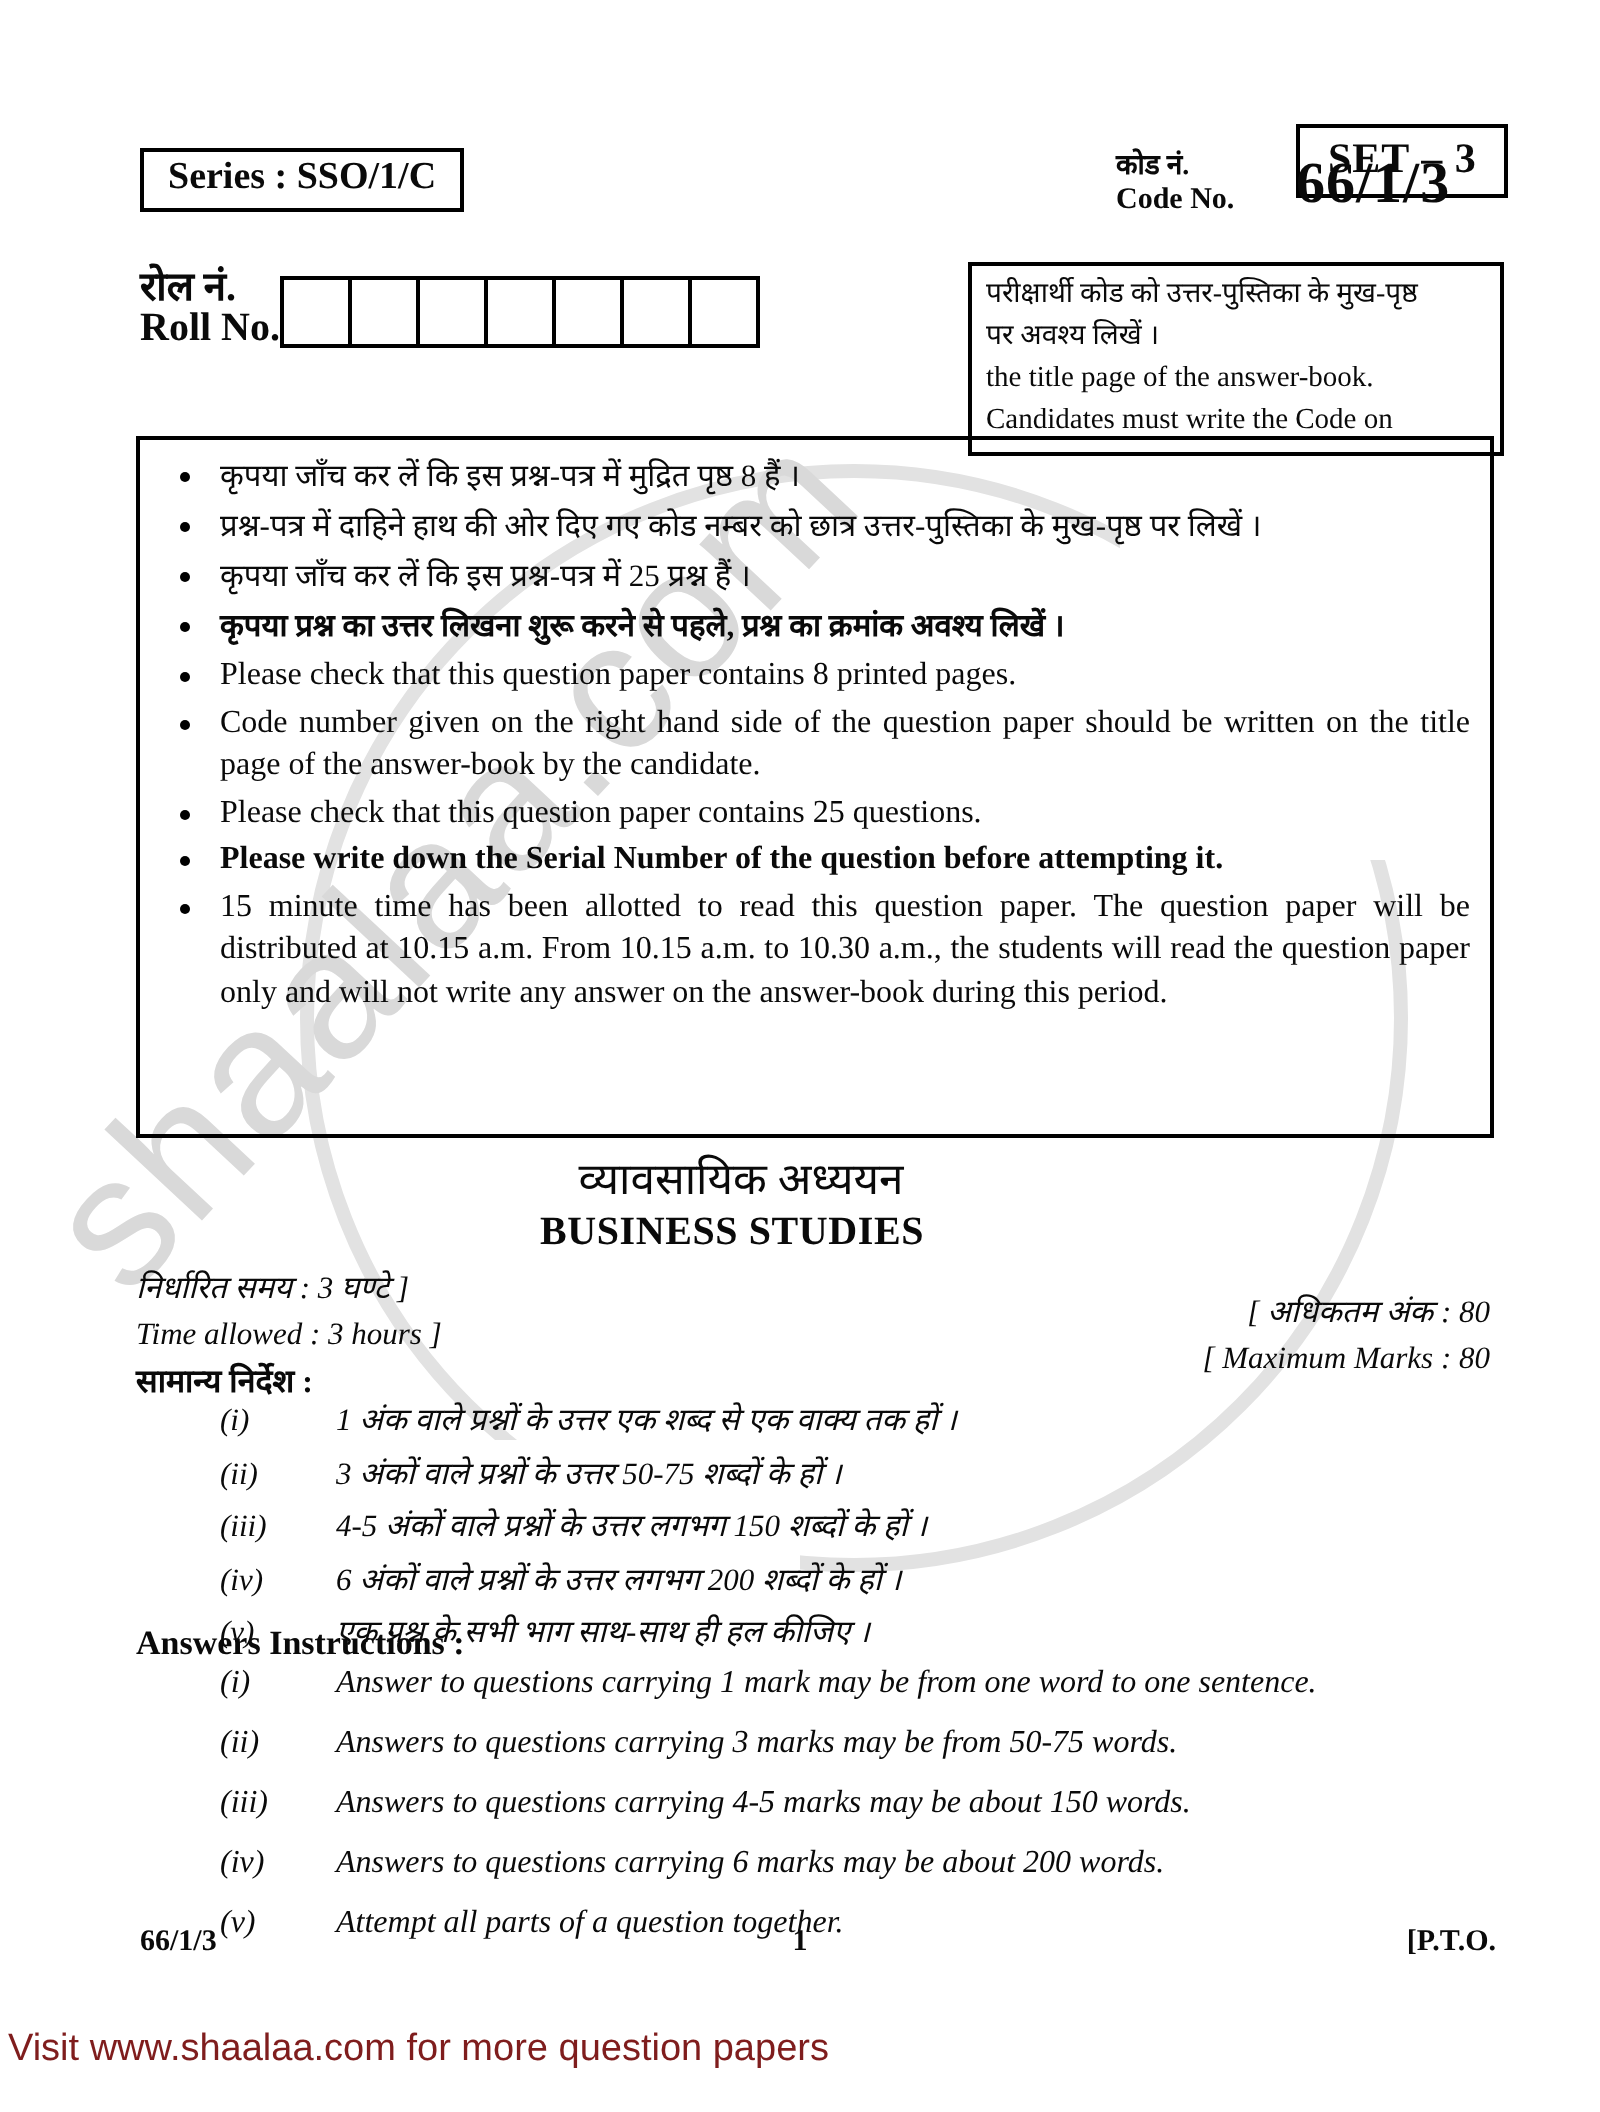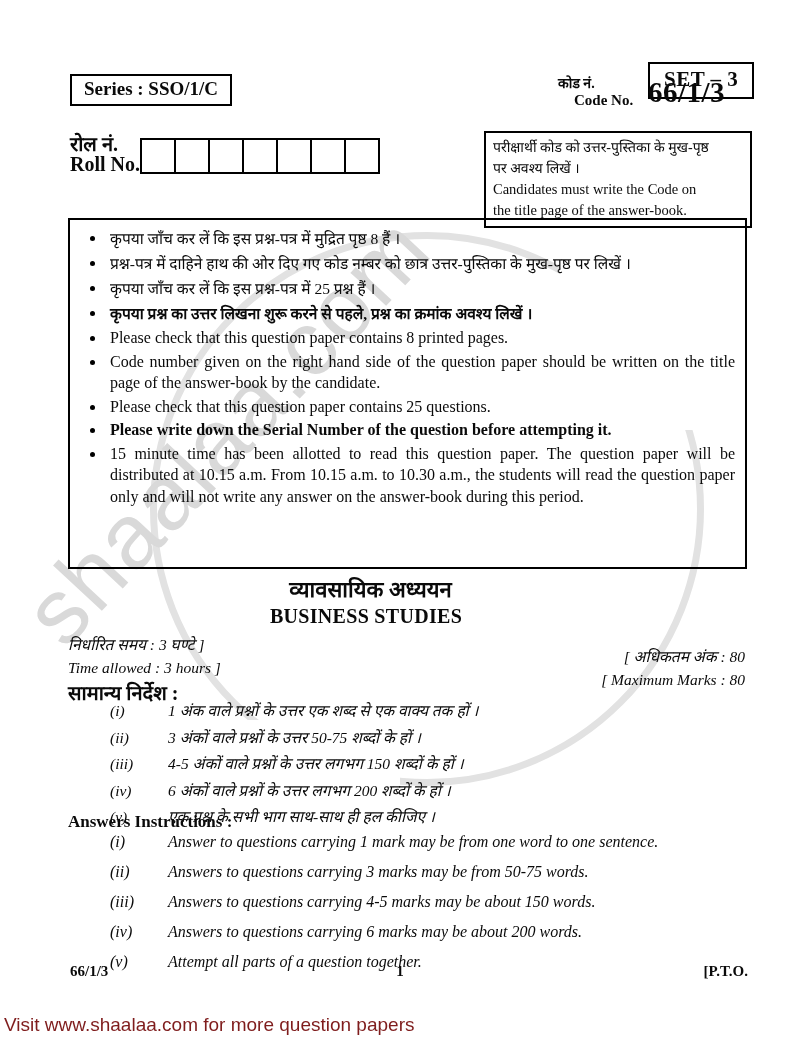--- a/index.html
+++ b/index.html
@@ -87,21 +87,21 @@
     font-size: 19px;
     font-weight: bold;
   }
   .code-label {
     left: 558px; top: 76px;
     font-size: 14px;
     line-height: 16px;
     font-weight: bold;
     text-align: left;
   }
-  .code-label .en { font-size: 15px; margin-left: 16px; }
+  .code-label .en { font-size: 15px; }
   .code-value {
     left: 648px; top: 76px;
     font-size: 29px;
     font-weight: bold;
     letter-spacing: .5px;
   }
 
   
   .roll-label {
     left: 70px; top: 134px;
@@ -173,21 +173,21 @@
     padding-right: 4px;
   }
   li.en.bold { font-weight: bold; }
 
   
   .subject-hi {
     left: 0; top: 573px;
     width: 741px;
     text-align: center;
     font-size: 22px;
-    font-weight: bold;
+    font-weight: normal;
   }
   .subject-en {
     left: 0; top: 605px;
     width: 732px;
     text-align: center;
     font-size: 20px;
     font-weight: bold;
     letter-spacing: .3px;
   }
 
@@ -206,21 +206,21 @@
     line-height: 23px;
     font-style: italic;
     margin-top: 12px;
   }
   .time-right .r1 { display: block; }
   .time-right .r2 { display: block; }
 
   
   .gi-head-hi {
     left: 68px; top: 679px;
-    font-size: 20px;
+    font-size: 16px;
     font-weight: bold;
   }
   .gi-head-en {
     left: 68px; top: 812px;
     font-size: 17px;
     font-weight: bold;
   }
   ol.gi {
     list-style: none;
     margin: 0;
@@ -318,22 +318,22 @@
       <div class="roll-cell"></div>
       <div class="roll-cell"></div>
       <div class="roll-cell"></div>
       <div class="roll-cell"></div>
       <div class="roll-cell"></div>
     </div>
 
   <div class="abs cand-box">
     <div class="hi">परीक्षार्थी कोड को उत्तर-पुस्तिका के मुख-पृष्ठ</div>
     <div class="hi">पर अवश्य लिखें ।</div>
+    <div>the title page of the answer-book.</div>
     <div>Candidates must write the Code on</div>
-    <div>the title page of the answer-book.</div>
   </div>
 
   <div class="abs instr-box">
     <ul class="bullets" id="instr-hindi-list">
         <li class="hi">कृपया जाँच कर लें कि इस प्रश्न-पत्र में मुद्रित पृष्ठ 8 हैं ।</li>
         <li class="hi">प्रश्न-पत्र में दाहिने हाथ की ओर दिए गए कोड नम्बर को छात्र उत्तर-पुस्तिका के मुख-पृष्ठ पर लिखें ।</li>
         <li class="hi">कृपया जाँच कर लें कि इस प्रश्न-पत्र में 25 प्रश्न हैं ।</li>
         <li class="hi bold">कृपया प्रश्न का उत्तर लिखना शुरू करने से पहले, प्रश्न का क्रमांक अवश्य लिखें ।</li>
       </ul>
     <ul class="bullets" id="instr-english-list">

